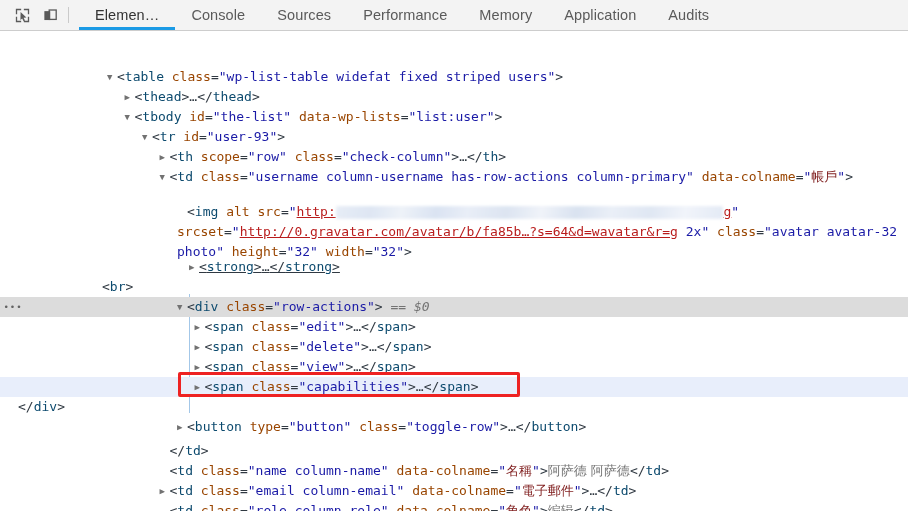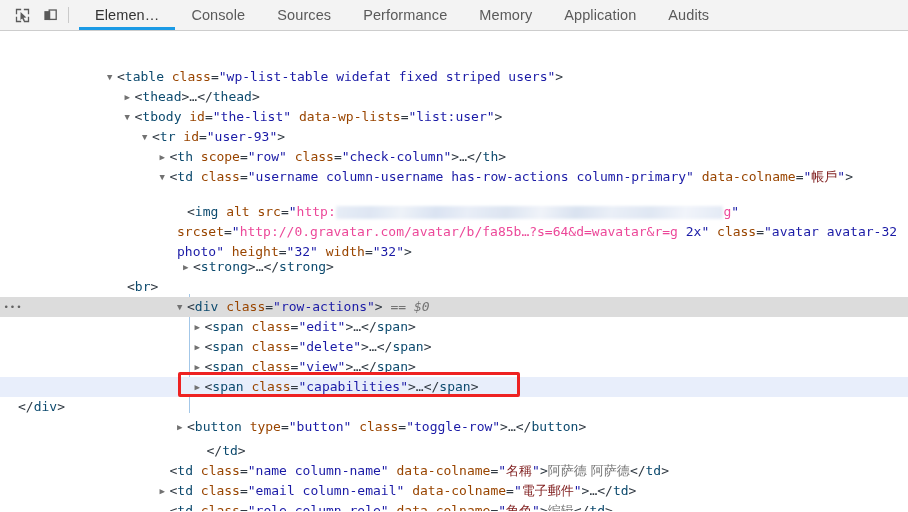--- a/index.html
+++ b/index.html
@@ -114,21 +114,21 @@
     color: #636363;
     font-size: 12px;
     line-height: 10px;
   }
 
   
   .tag   { color: #0c4a6e; }
   .attr  { color: #994500; }
   .val   { color: #1a1aa6; }
   .punc  { color: #303942; }
-  .link  { color: #ec4899; }
+  .link  { color: #b91c1c; text-decoration: underline; }
   .dim   { color: #303942; }
   .dollar{ color: #737373; font-style: italic; font-family: "DejaVu Sans Mono", monospace; }
   .cjk   { font-family: Liberation Mono, monospace; color: #7f1d1d; }
   .cjk-txt { font-family: "DejaVu Sans", sans-serif; color: #737373; }
 
   
   .tri {
     display: inline-block;
     width: 10px;
     color: #727272;
@@ -218,29 +218,29 @@
   <div class="guide" style="left:189px; top:263px; height:119px;"></div>
 
   <div id="rows">
       <div class="node" style="position: absolute; left: 0px; right: 0px; top: 36px;"><div class="nodetext" style="padding-left: 107px;"><span class="tri open"></span><span class="punc">&lt;</span><span class="tag">table</span><span class="punc"> </span><span class="attr">class</span><span class="punc">=</span><span class="val">"wp-list-table widefat fixed striped users"</span><span class="punc">&gt;</span></div></div>
       <div class="node" style="position: absolute; left: 0px; right: 0px; top: 56px;"><div class="nodetext" style="padding-left: 124.5px;"><span class="tri closed"></span><span class="punc">&lt;</span><span class="tag">thead</span><span class="punc">&gt;</span><span class="dim">…</span><span class="punc">&lt;/</span><span class="tag">thead</span><span class="punc">&gt;</span></div></div>
       <div class="node" style="position: absolute; left: 0px; right: 0px; top: 76px;"><div class="nodetext" style="padding-left: 124.5px;"><span class="tri open"></span><span class="punc">&lt;</span><span class="tag">tbody</span><span class="punc"> </span><span class="attr">id</span><span class="punc">=</span><span class="val">"the-list"</span><span class="punc"> </span><span class="attr">data-wp-lists</span><span class="punc">=</span><span class="val">"list:user"</span><span class="punc">&gt;</span></div></div>
       <div class="node" style="position: absolute; left: 0px; right: 0px; top: 96px;"><div class="nodetext" style="padding-left: 142px;"><span class="tri open"></span><span class="punc">&lt;</span><span class="tag">tr</span><span class="punc"> </span><span class="attr">id</span><span class="punc">=</span><span class="val">"user-93"</span><span class="punc">&gt;</span></div></div>
       <div class="node" style="position: absolute; left: 0px; right: 0px; top: 116px;"><div class="nodetext" style="padding-left: 159.5px;"><span class="tri closed"></span><span class="punc">&lt;</span><span class="tag">th</span><span class="punc"> </span><span class="attr">scope</span><span class="punc">=</span><span class="val">"row"</span><span class="punc"> </span><span class="attr">class</span><span class="punc">=</span><span class="val">"check-column"</span><span class="punc">&gt;</span><span class="dim">…</span><span class="punc">&lt;/</span><span class="tag">th</span><span class="punc">&gt;</span></div></div>
       <div class="node" style="position: absolute; left: 0px; right: 0px; top: 136px;"><div class="nodetext" style="padding-left: 159.5px; padding-right: 0px;"><span class="tri open"></span><span class="punc">&lt;</span><span class="tag">td</span><span class="punc"> </span><span class="attr">class</span><span class="punc">=</span><span class="val">"username column-username has-row-actions column-primary"</span><span class="punc"> </span><span class="attr">data-colname</span><span class="punc">=</span><span class="val">"</span><span class="cjk">帳戶</span><span class="val">"</span><span class="punc">&gt;</span></div></div>
       <div class="node" style="position: absolute; left: 0px; right: 0px; top: 171px;"><div class="nodetext" style="padding-left: 177px; padding-right: 0px;"><span class="tri none"></span><span class="punc">&lt;</span><span class="tag">img</span><span class="punc"> </span><span class="attr">alt</span><span class="punc"> </span><span class="attr">src</span><span class="punc">=</span><span class="val">"</span><span class="link">http:</span><span class="blur-redact" style="width: 387.75px; height: 13px;"></span><span class="link">g</span><span class="val">"</span><span class="punc"> </span><span class="attr">srcset</span><span class="punc">=</span><span class="val">"</span><span class="link">http://0.gravatar.com/avatar/b/fa85b…?s=64&amp;d=wavatar&amp;r=g</span><span class="val"> 2x"</span><span class="punc"> </span><span class="attr">class</span><span class="punc">=</span><span class="val">"avatar avatar-32 photo"</span><span class="punc"> </span><span class="attr">height</span><span class="punc">=</span><span class="val">"32"</span><span class="punc"> </span><span class="attr">width</span><span class="punc">=</span><span class="val">"32"</span><span class="punc">&gt;</span></div></div>
-      <div class="node" style="position: absolute; left: 6px; right: 0px; top: 226px;"><div class="nodetext" style="padding-left: 177px;"><span class="tri closed"></span><span class="punc">&lt;</span><span class="tag">strong</span><span class="punc">&gt;</span><span class="dim">…</span><span class="punc">&lt;/</span><span class="tag">strong</span><span class="punc">&gt;</span></div></div>
-      <div class="node" style="position: absolute; left: 0px; right: 0px; top: 246px;"><div class="nodetext" style="padding-left: 117px;"><span class="tri none"></span><span class="punc">&lt;</span><span class="tag">br</span><span class="punc">&gt;</span></div></div>
+      <div class="node" style="position: absolute; left: 12px; right: 0px; top: 226px; text-decoration: underline;"><div class="nodetext" style="padding-left: 177px;"><span class="tri closed"></span><span class="punc">&lt;</span><span class="tag">strong</span><span class="punc">&gt;</span><span class="dim">…</span><span class="punc">&lt;/</span><span class="tag">strong</span><span class="punc">&gt;</span></div></div>
+      <div class="node" style="position: absolute; left: 0px; right: 0px; top: 246px;"><div class="nodetext" style="padding-left: 92px;"><span class="tri none"></span><span class="punc">&lt;</span><span class="tag">br</span><span class="punc">&gt;</span></div></div>
       <div class="node sel" style="position: absolute; left: 0px; right: 0px; top: 266px;"><div class="badge-dots" style="font-size: 9px;">•••</div><div class="nodetext" style="padding-left: 177px;"><span class="tri open"></span><span class="punc">&lt;</span><span class="tag">div</span><span class="punc"> </span><span class="attr">class</span><span class="punc">=</span><span class="val">"row-actions"</span><span class="punc">&gt;</span><span class="punc"> </span><span class="dollar">== $0</span></div></div>
       <div class="node" style="position: absolute; left: 0px; right: 0px; top: 286px;"><div class="nodetext" style="padding-left: 194.5px;"><span class="tri closed"></span><span class="punc">&lt;</span><span class="tag">span</span><span class="punc"> </span><span class="attr">class</span><span class="punc">=</span><span class="val">"edit"</span><span class="punc">&gt;</span><span class="dim">…</span><span class="punc">&lt;/</span><span class="tag">span</span><span class="punc">&gt;</span></div></div>
       <div class="node" style="position: absolute; left: 0px; right: 0px; top: 306px;"><div class="nodetext" style="padding-left: 194.5px;"><span class="tri closed"></span><span class="punc">&lt;</span><span class="tag">span</span><span class="punc"> </span><span class="attr">class</span><span class="punc">=</span><span class="val">"delete"</span><span class="punc">&gt;</span><span class="dim">…</span><span class="punc">&lt;/</span><span class="tag">span</span><span class="punc">&gt;</span></div></div>
       <div class="node" style="position: absolute; left: 0px; right: 0px; top: 326px;"><div class="nodetext" style="padding-left: 194.5px;"><span class="tri closed"></span><span class="punc">&lt;</span><span class="tag">span</span><span class="punc"> </span><span class="attr">class</span><span class="punc">=</span><span class="val">"view"</span><span class="punc">&gt;</span><span class="dim">…</span><span class="punc">&lt;/</span><span class="tag">span</span><span class="punc">&gt;</span></div></div>
       <div class="node hov" style="position: absolute; left: 0px; right: 0px; top: 346px;"><div class="nodetext" style="padding-left: 194.5px;"><span class="tri closed"></span><span class="punc">&lt;</span><span class="tag">span</span><span class="punc"> </span><span class="attr">class</span><span class="punc">=</span><span class="val">"capabilities"</span><span class="punc">&gt;</span><span class="dim">…</span><span class="punc">&lt;/</span><span class="tag">span</span><span class="punc">&gt;</span></div></div>
       <div class="node" style="position: absolute; left: 0px; right: 0px; top: 366px;"><div class="nodetext" style=""><span class="tri none"></span><span class="punc">&lt;/</span><span class="tag">div</span><span class="punc">&gt;</span></div></div>
       <div class="node" style="position: absolute; left: 0px; right: 0px; top: 386px;"><div class="nodetext" style="padding-left: 177px;"><span class="tri closed"></span><span class="punc">&lt;</span><span class="tag">button</span><span class="punc"> </span><span class="attr">type</span><span class="punc">=</span><span class="val">"button"</span><span class="punc"> </span><span class="attr">class</span><span class="punc">=</span><span class="val">"toggle-row"</span><span class="punc">&gt;</span><span class="dim">…</span><span class="punc">&lt;/</span><span class="tag">button</span><span class="punc">&gt;</span></div></div>
-      <div class="node" style="position: absolute; left: 0px; right: 0px; top: 410px; padding-left: 37px;"><div class="nodetext" style="padding-left: 159.5px;"><span class="tri none"></span><span class="punc">&lt;/</span><span class="tag">td</span><span class="punc">&gt;</span></div></div>
+      <div class="node" style="position: absolute; left: 0px; right: 0px; top: 410px;"><div class="nodetext" style="padding-left: 159.5px;"><span class="tri none"></span><span class="punc">&lt;/</span><span class="tag">td</span><span class="punc">&gt;</span></div></div>
       <div class="node" style="position: absolute; left: 0px; right: 0px; top: 430px;"><div class="nodetext" style="padding-left: 159.5px;"><span class="tri none"></span><span class="punc">&lt;</span><span class="tag">td</span><span class="punc"> </span><span class="attr">class</span><span class="punc">=</span><span class="val">"name column-name"</span><span class="punc"> </span><span class="attr">data-colname</span><span class="punc">=</span><span class="val">"</span><span class="cjk">名稱</span><span class="val">"</span><span class="punc">&gt;</span><span class="cjk-txt">阿萨德 阿萨德</span><span class="punc">&lt;/</span><span class="tag">td</span><span class="punc">&gt;</span></div></div>
       <div class="node" style="position: absolute; left: 0px; right: 0px; top: 450px;"><div class="nodetext" style="padding-left: 159.5px;"><span class="tri closed"></span><span class="punc">&lt;</span><span class="tag">td</span><span class="punc"> </span><span class="attr">class</span><span class="punc">=</span><span class="val">"email column-email"</span><span class="punc"> </span><span class="attr">data-colname</span><span class="punc">=</span><span class="val">"</span><span class="cjk">電子郵件</span><span class="val">"</span><span class="punc">&gt;</span><span class="dim">…</span><span class="punc">&lt;/</span><span class="tag">td</span><span class="punc">&gt;</span></div></div>
       <div class="node" style="position: absolute; left: 0px; right: 0px; top: 470px;"><div class="nodetext" style="padding-left: 159.5px;"><span class="tri none"></span><span class="punc">&lt;</span><span class="tag">td</span><span class="punc"> </span><span class="attr">class</span><span class="punc">=</span><span class="val">"role column-role"</span><span class="punc"> </span><span class="attr">data-colname</span><span class="punc">=</span><span class="val">"</span><span class="cjk">角色</span><span class="val">"</span><span class="punc">&gt;</span><span class="cjk-txt">编辑</span><span class="punc">&lt;/</span><span class="tag">td</span><span class="punc">&gt;</span></div></div>
     </div>
 
   <div class="redbox" style="left:178px; top:341px; width:342px; height:25px;"></div>
 </div>
 
 </body></html>

